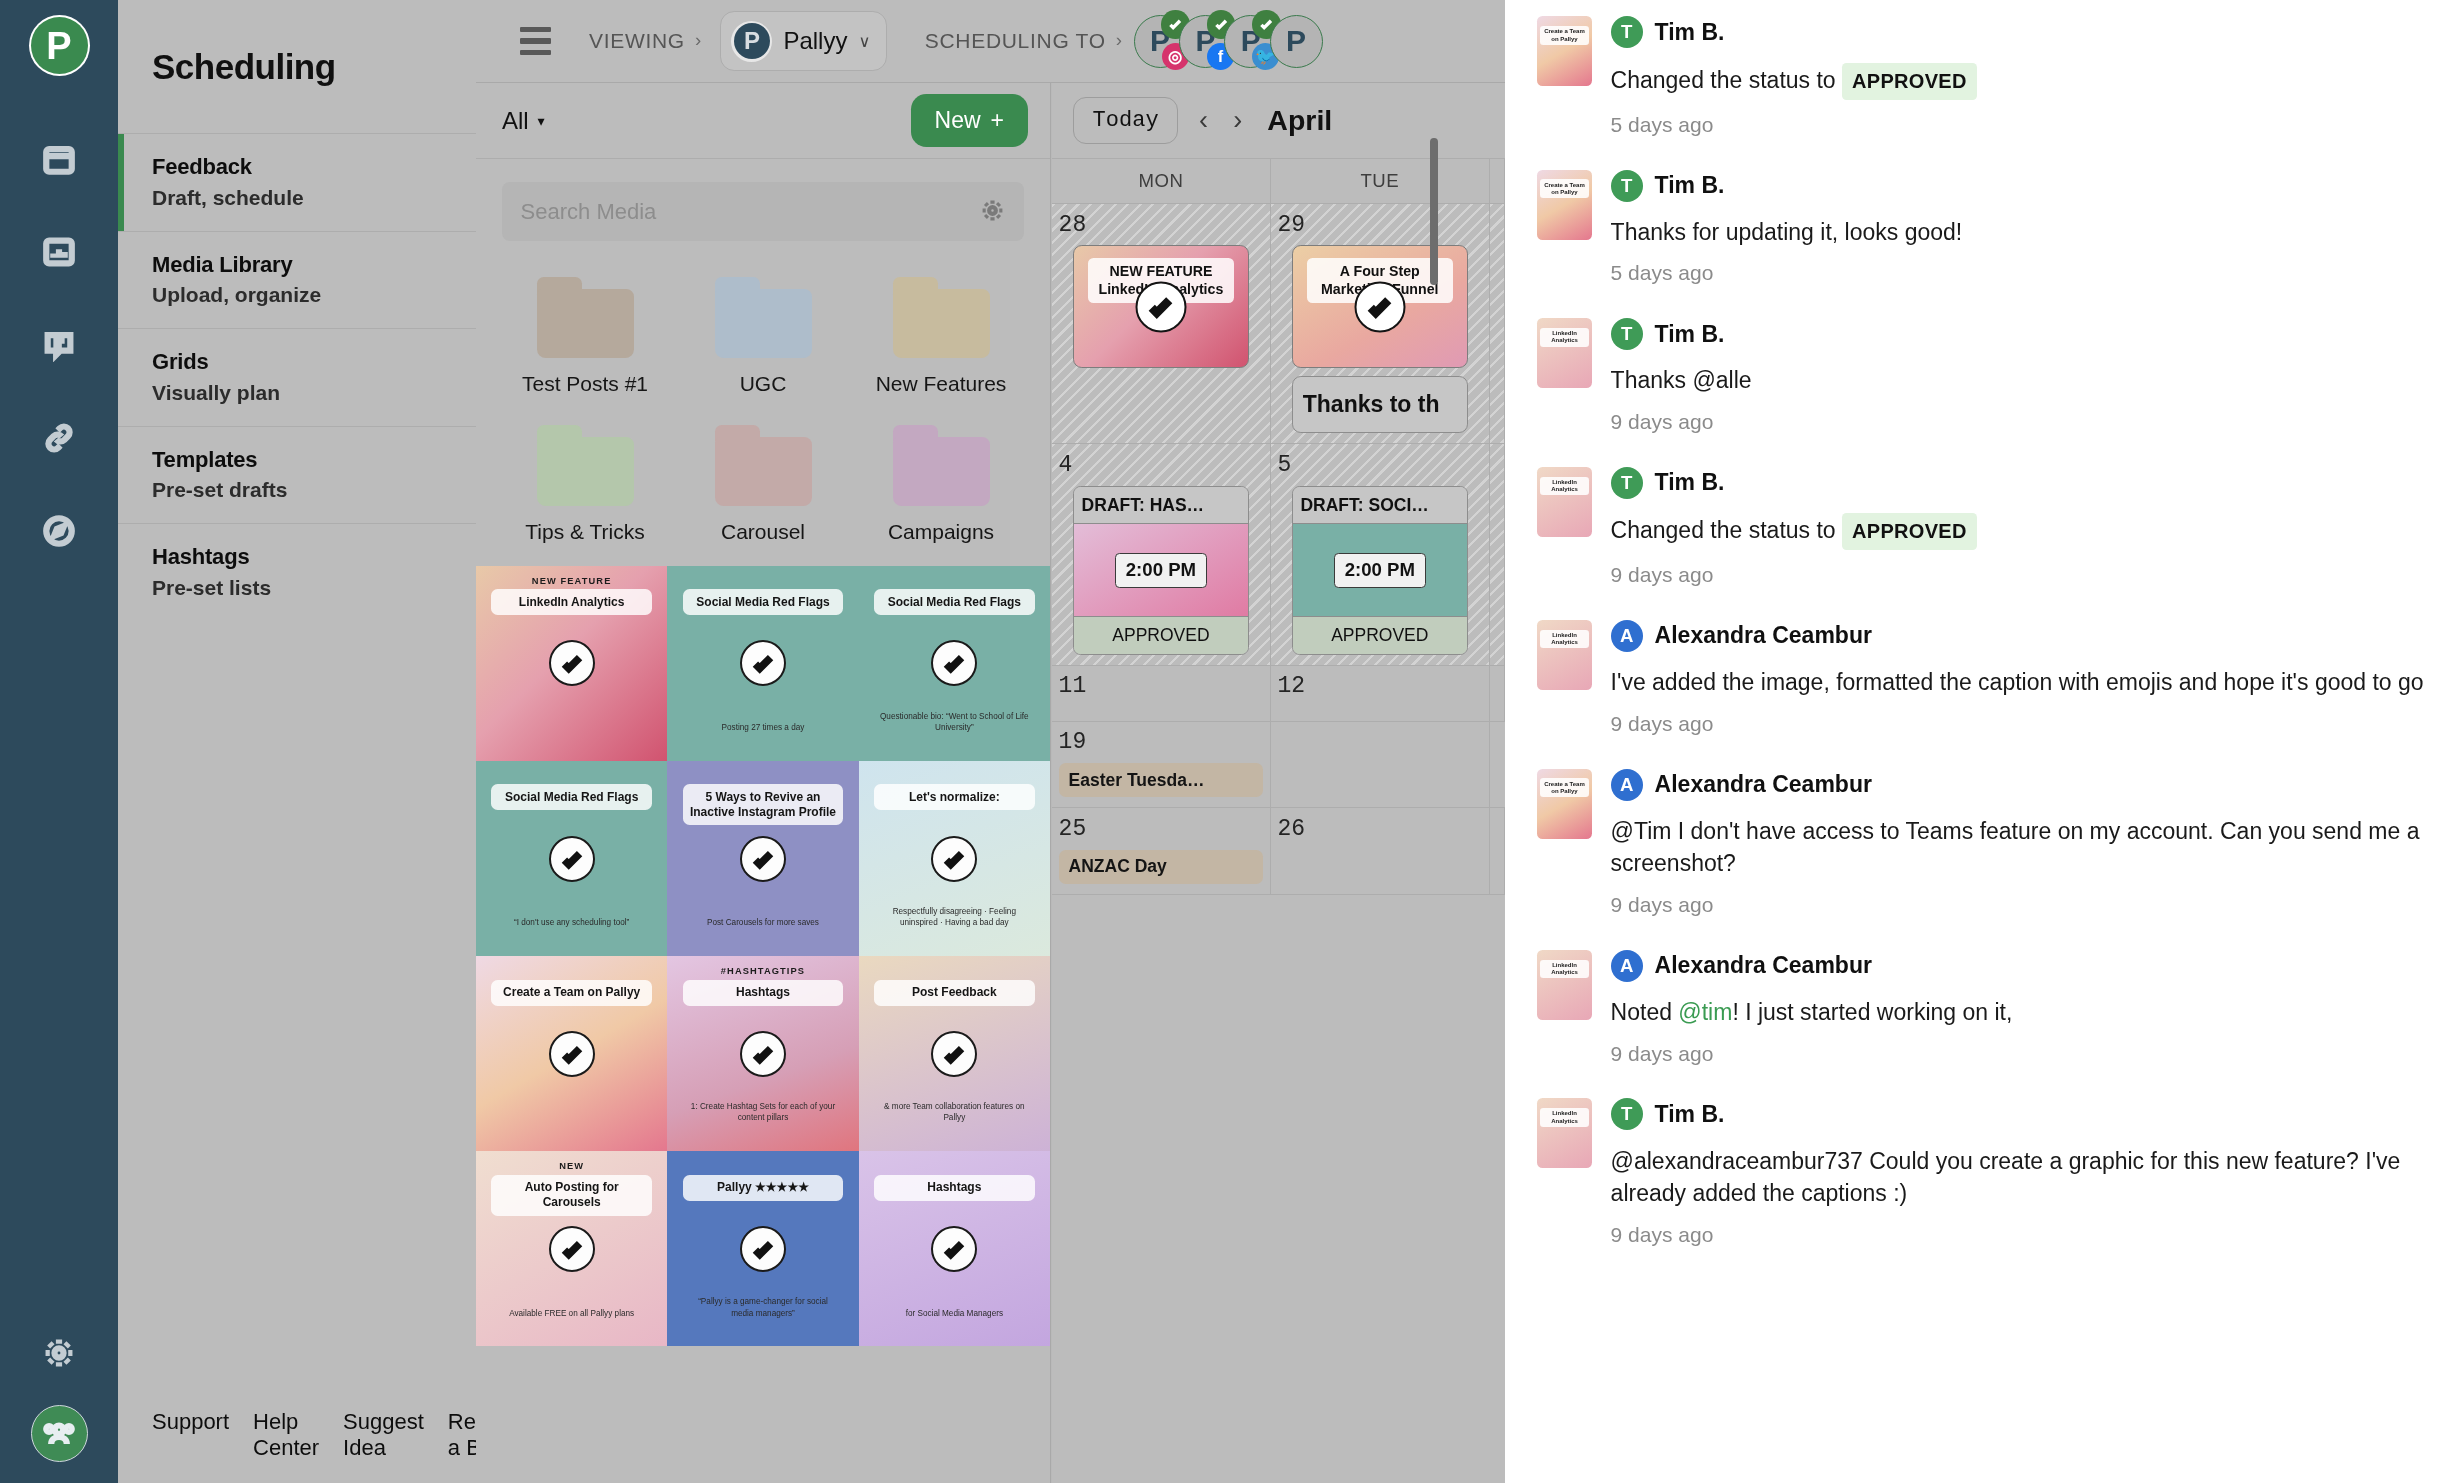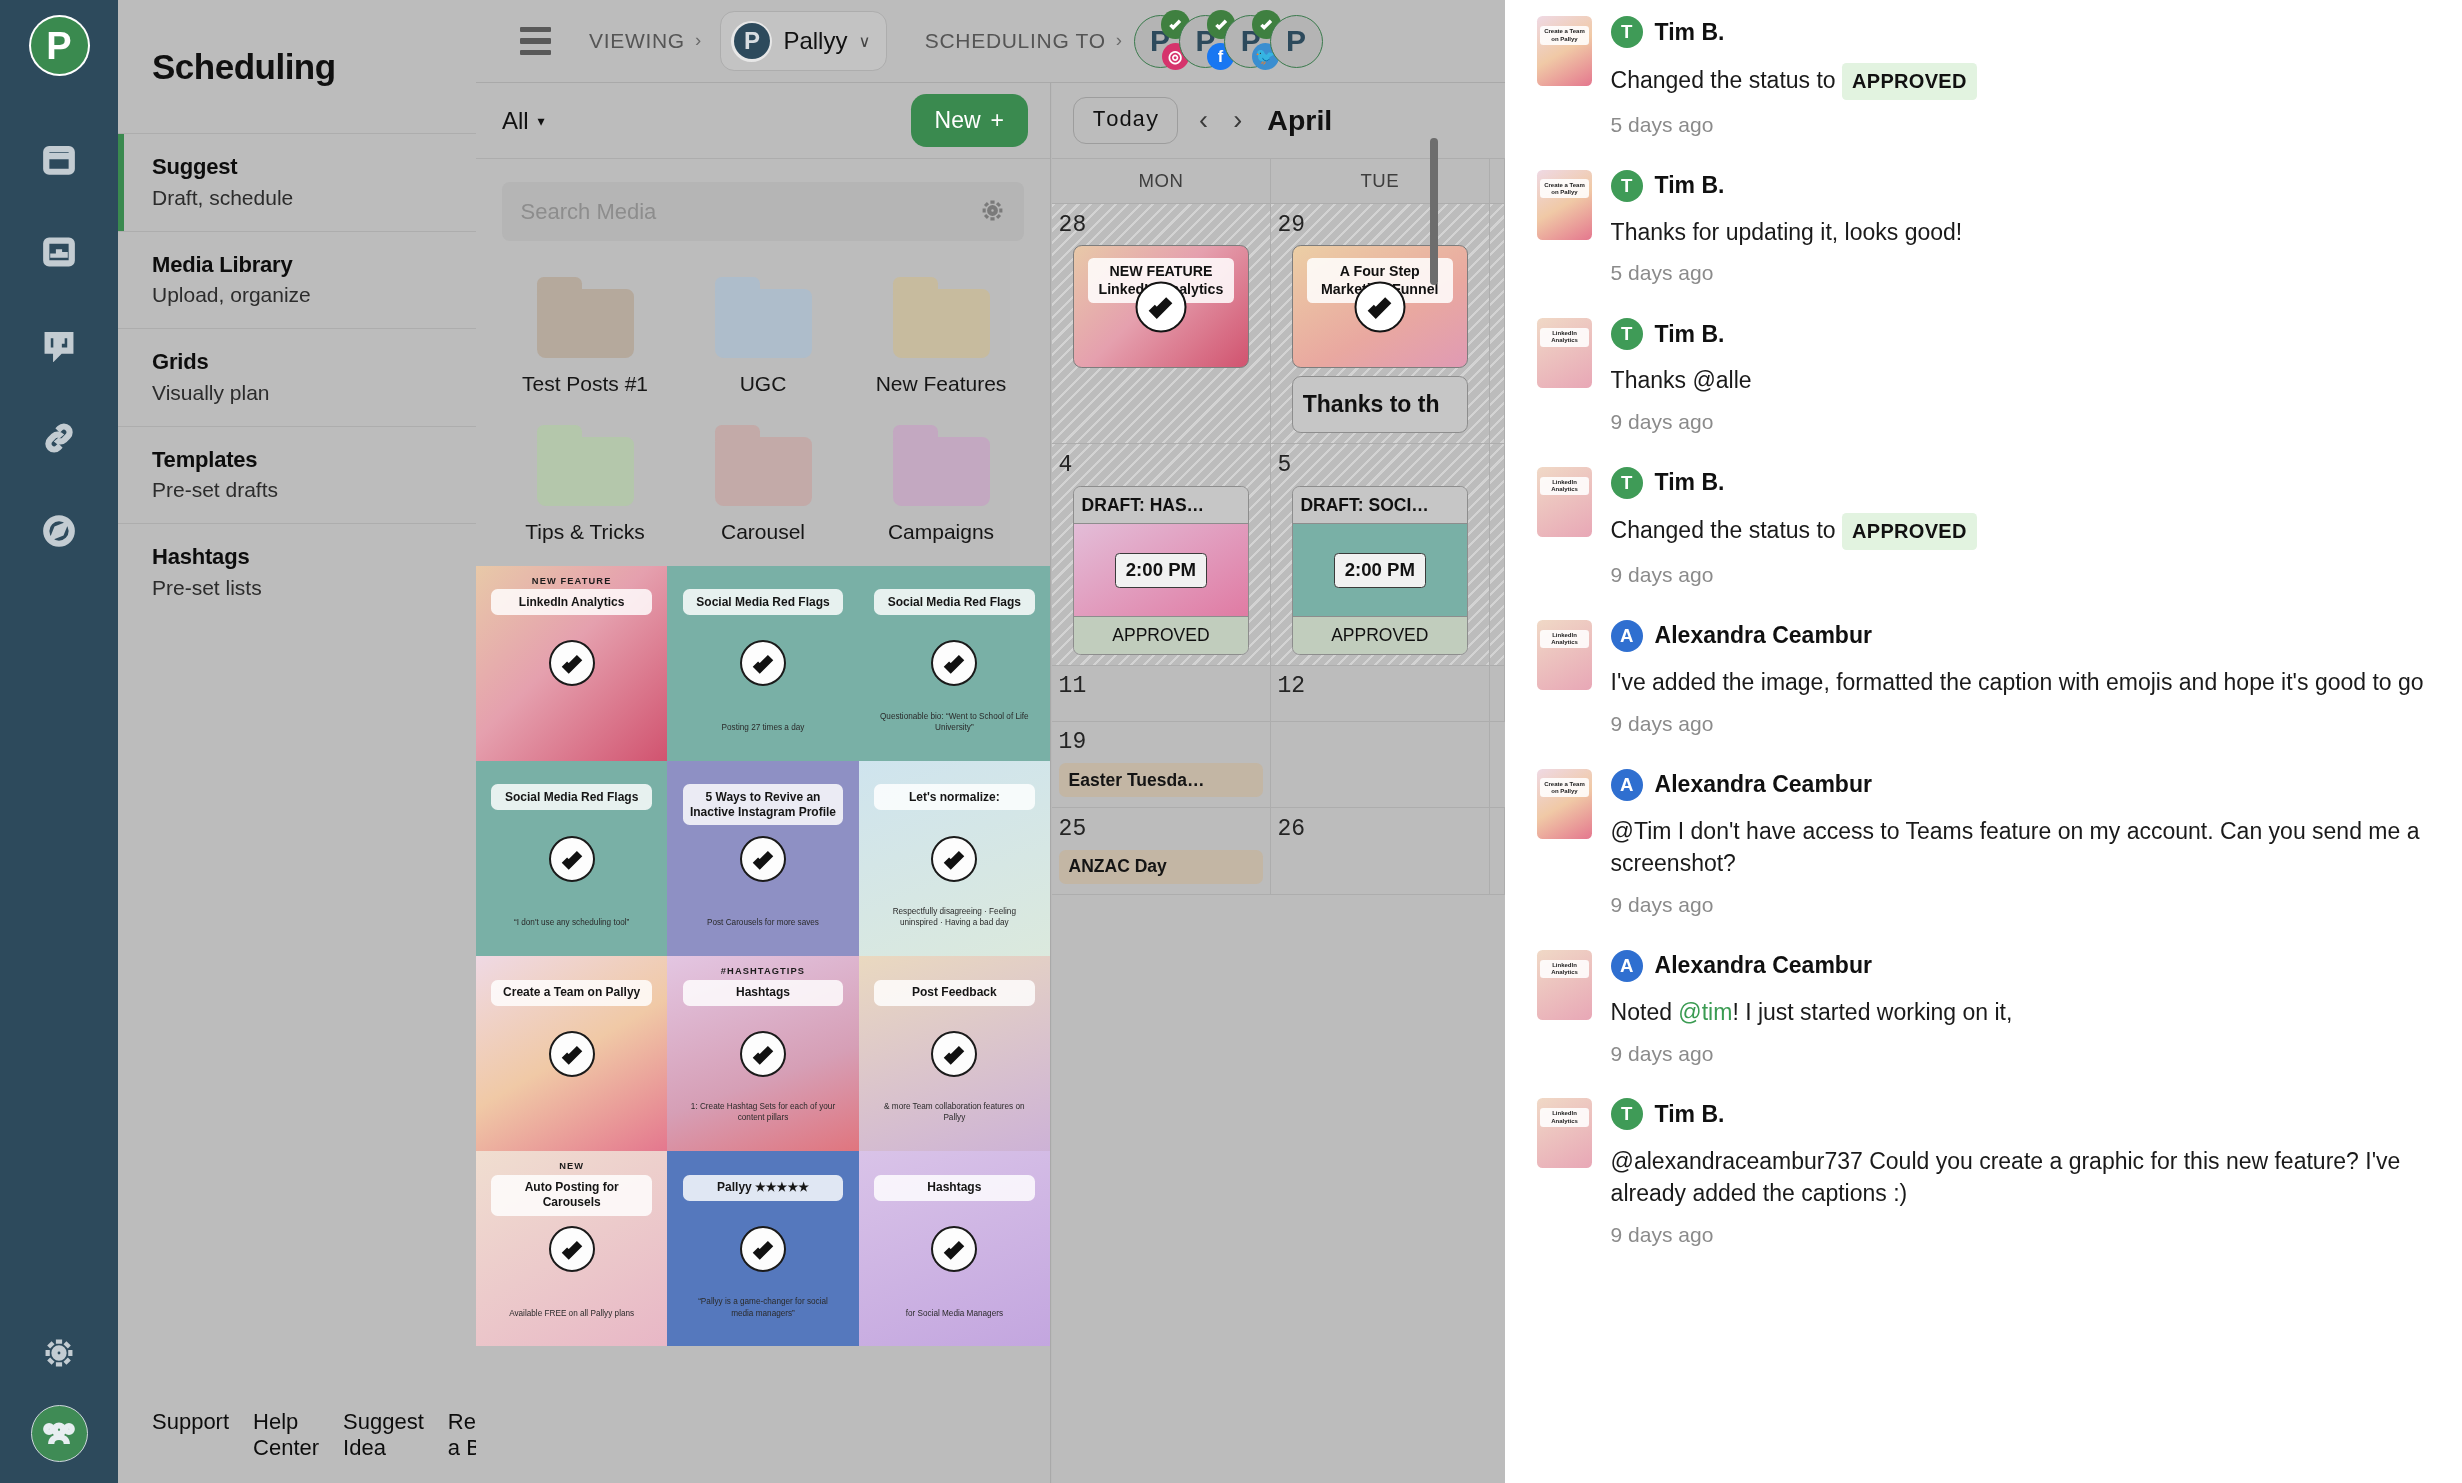--- a/index.html
+++ b/index.html
@@ -30,21 +30,21 @@
   
   .sidebar { position:absolute; left:118px; top:0; width:359px; height:1484px;
     background:#bcbcbc; border-right:0.5px solid #a9a9a9; }
   .sb-title { height:133px; display:flex; align-items:center; padding-left:34px;
     font-size:35px; font-weight:bold; color:#101010; letter-spacing:-0.5px; }
   .sb-item { position:relative; padding:20px 0 21px 34px;
     border-top:0.5px solid #adadad; }
   .sb-item.active::before { content:""; position:absolute; left:0; top:0;
     width:6px; height:100%; background:#3a8a4f; }
   .sb-item h3 { font-size:22px; font-weight:bold; color:#0d0d0d; letter-spacing:-0.2px; }
-  .sb-item p { font-size:21px; color:#2c2c2c; margin-top:5.5px; font-weight:400; }
+  .sb-item p { font-size:21px; color:#2c2c2c; margin-top:5.5px; font-weight:700; }
   .sb-foot { position:absolute; bottom:23px; left:0; width:100%; padding-left:34px;
     display:flex; flex-direction:row; gap:24px; }
   .sb-foot a { font-size:22px; color:#0d0d0d; text-decoration:none; font-weight:400; }
 
   
   .topbar { position:absolute; left:476px; top:0; width:1986px; height:83px;
     background:#bcbcbc; border-bottom:0.5px solid #a9a9a9;
     display:flex; align-items:center; padding-left:44px; gap:0; }
   .burger { width:31px; height:28.5px; display:flex; flex-direction:column;
     justify-content:space-between; }
@@ -249,21 +249,21 @@
             <circle cx="19" cy="8.5" r="2"></circle>
           </svg>
       </div>
     </div>
   </div>
 
   <div class="sidebar">
     <div class="sb-title">Scheduling</div>
 
     <div class="sb-item active">
-      <h3>Suggest</h3>
+      <h3>Feedback</h3>
       <p>Draft, schedule</p>
     </div>
     <div class="sb-item">
       <h3>Media Library</h3>
       <p>Upload, organize</p>
     </div>
     <div class="sb-item">
       <h3>Grids</h3>
       <p>Visually plan</p>
     </div>

